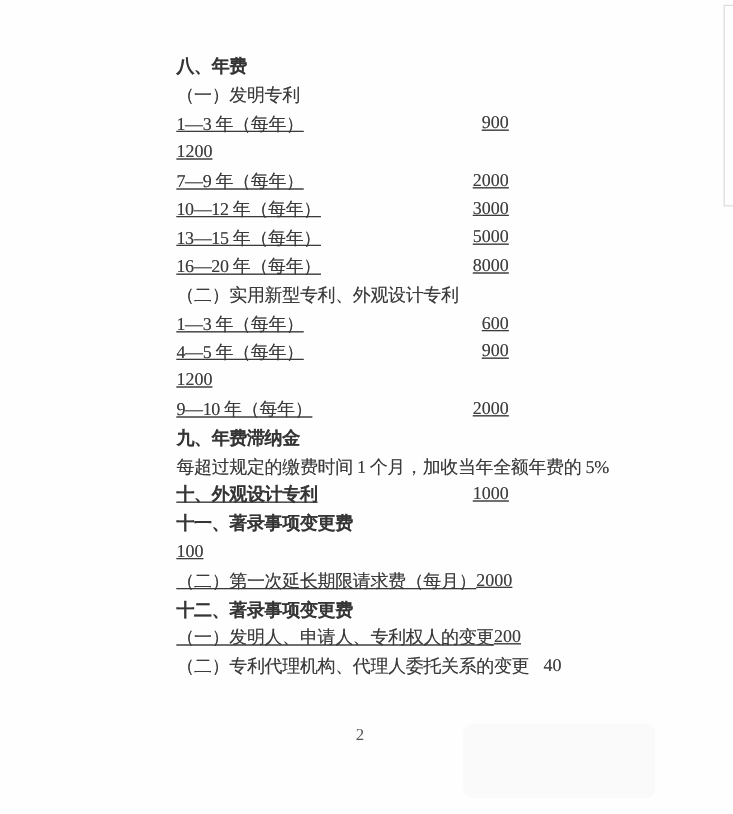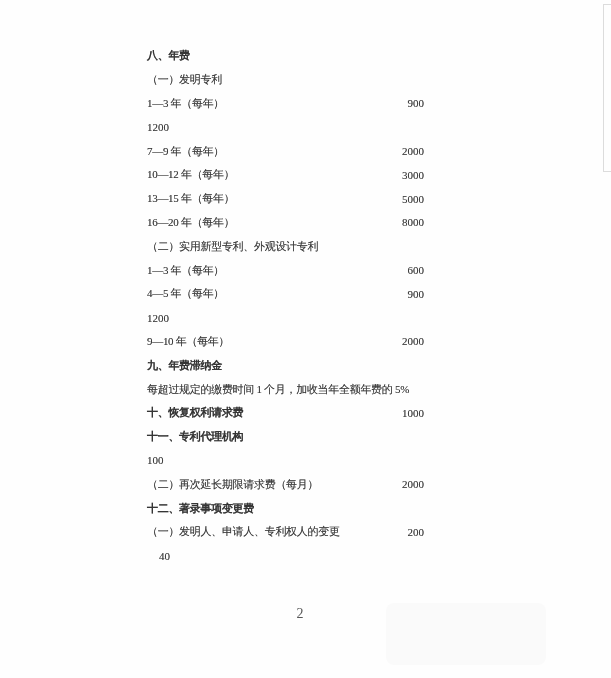--- a/index.html
+++ b/index.html
@@ -15,24 +15,24 @@
   }
   .scan-artifact-bottomright{
     position:absolute;left:386px;top:603px;width:160px;height:62px;
     background:#fafafa;border-radius:8px;
   }
   .doc-body{
     position:absolute;left:147px;top:44px;
   }
   .row{
     height:23.8px;display:flex;align-items:center;
-    font-size:11px;white-space:nowrap;
+    font-size:15px;white-space:nowrap;
     text-shadow:0 0 0.5px rgba(70,70,70,.55);
   }
-  .row.fee{width:277px;justify-content:space-between;}
+  .row.fee{width:277px;justify-content:space-between;text-decoration:underline;}
   .row.fee-inline .val{margin-left:12px;}
   .row .lbl{letter-spacing:-0.3px;}
   .bold{font-weight:bold;color:#353535;}
   .val{color:#3e3e3e;}
   .page-number{
     position:absolute;left:0;top:606px;width:600px;text-align:center;
     font-size:14px;color:#565656;
   }
 </style>
 </head>
@@ -97,44 +97,45 @@
 
   <div class="row">
     <span class="lbl bold">九、年费滞纳金</span>
   </div>
 
   <div class="row">
     <span class="lbl">每超过规定的缴费时间 1 个月，加收当年全额年费的 5%</span>
   </div>
 
   <div class="row fee">
-    <span class="lbl bold">十、恢复权利请求费</span>
+    <span class="lbl bold">十、外观设计专利</span>
     <span class="val">1000</span>
   </div>
 
   <div class="row">
-    <span class="lbl bold">十一、专利代理机构</span>
+    <span class="lbl bold">十一、著录事项变更费</span>
   </div>
 
   <div class="row fee">
     <span class="val">100</span>
   </div>
   <div class="row fee">
-    <span class="lbl">（二）再次延长期限请求费（每月）</span>
+    <span class="lbl">（二）第一次延长期限请求费（每月）</span>
     <span class="val">2000</span>
   </div>
 
   <div class="row">
     <span class="lbl bold">十二、著录事项变更费</span>
   </div>
 
   <div class="row fee">
     <span class="lbl">（一）发明人、申请人、专利权人的变更</span>
     <span class="val">200</span>
   </div>
   <div class="row fee-inline">
+    <span class="lbl">（二）专利代理机构、代理人委托关系的变更</span>
     <span class="val">40</span>
   </div>
 
 
 </div>
 
 <div class="page-number">2</div>
 
 </body></html>

